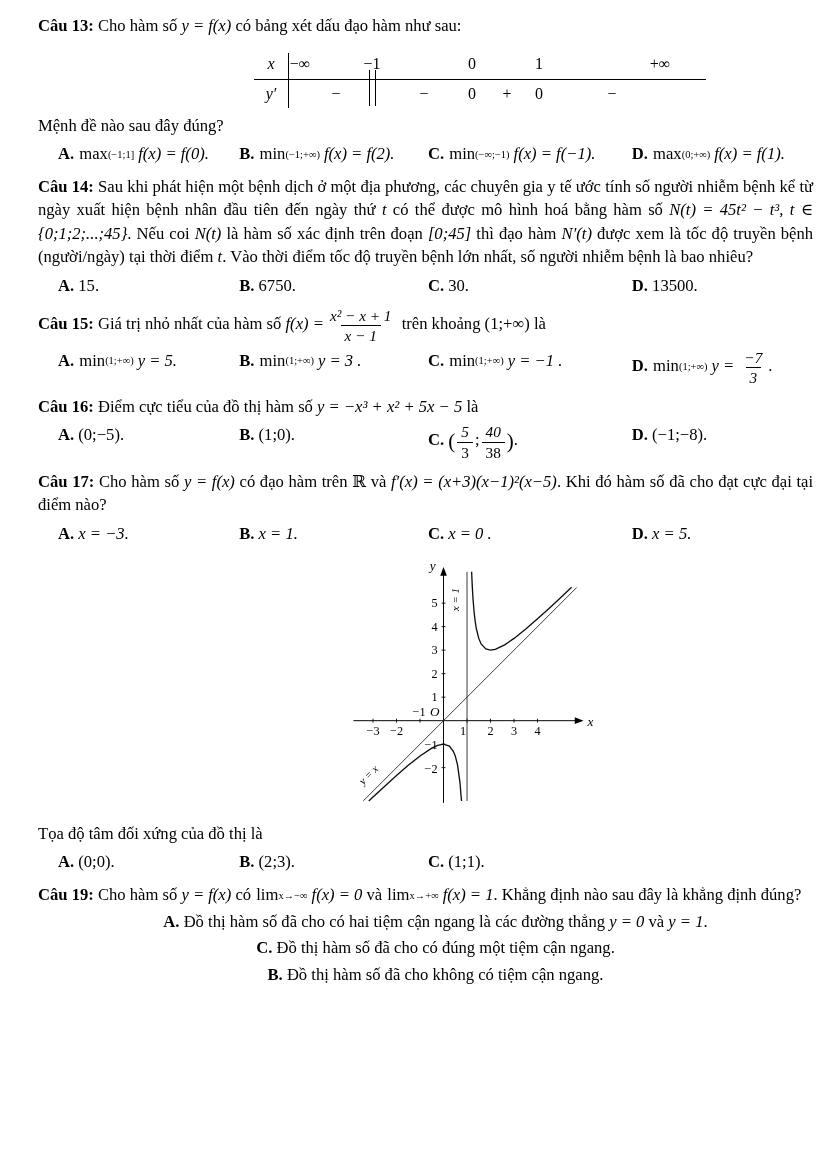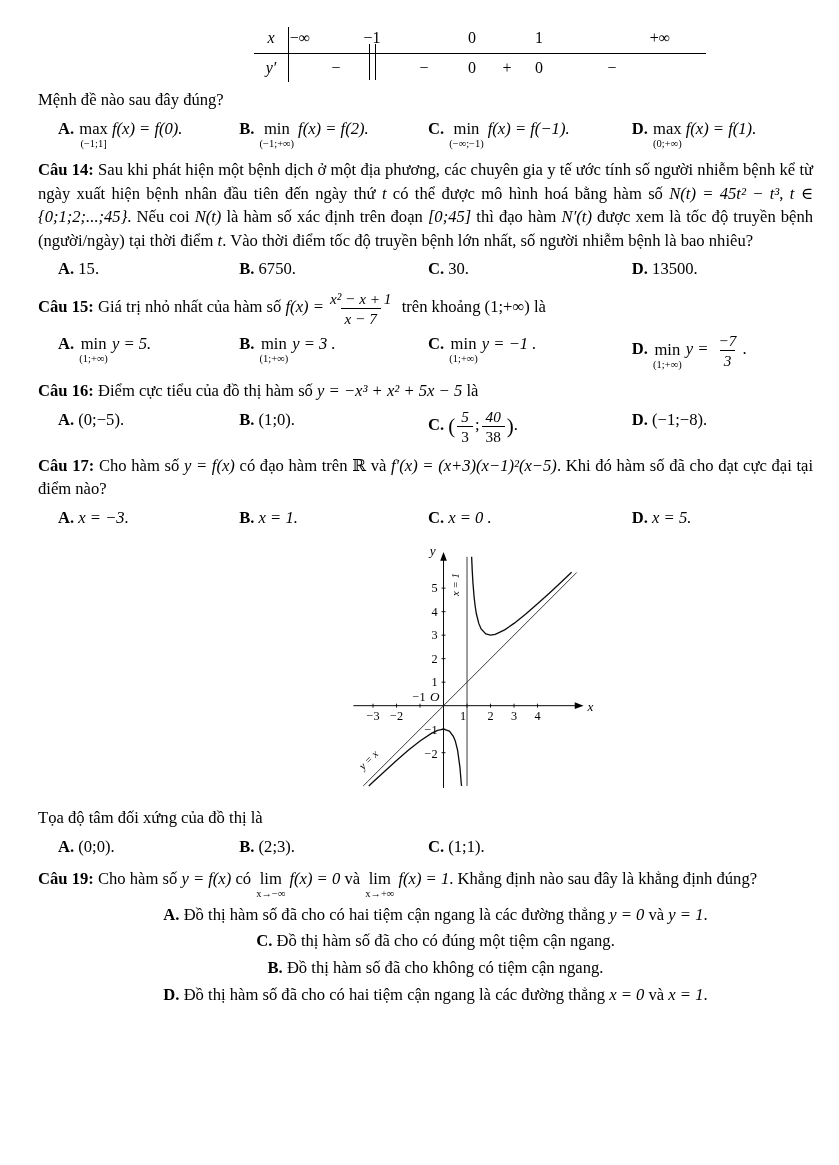--- a/index.html
+++ b/index.html
@@ -12,21 +12,21 @@
   }
   .q{margin-top:9px;}
   .para{margin:0;text-align:justify;}
   .qlabel{font-weight:bold;}
   .math{font-style:italic;}
   b.lt{font-weight:bold;}
   
   .opts{display:grid;grid-template-columns:24% 25% 27% 24%;margin:5px 0 2px 20px;align-items:start;}
   .opt{white-space:nowrap;}
   
-  .mo{display:inline-flex;flex-direction:column;align-items:center;line-height:1;margin:0 4px 0 1px;}
+  .mo{display:inline-flex;flex-direction:row;align-items:center;line-height:1;margin:0 4px 0 1px;}
   .mo .op{font-style:normal;}
   .mo .sub{font-size:10.5px;margin-top:1.5px;font-style:normal;text-align:right;}
   
   .frac{display:inline-flex;flex-direction:column;align-items:center;vertical-align:middle;line-height:1.12;font-size:0.92em;margin:0 2px;text-align:center;}
   .frac .num{padding:0 4px 1px;font-style:italic;}
   .frac .den{border-top:1.2px solid #000;padding:1px 4px 0;}
   .bigp{font-size:21px;vertical-align:middle;}
   
   .stable{position:relative;width:452px;height:60px;margin:12px 0 4px 216px;font-size:16px;}
   .stable .hline{position:absolute;left:0;top:29px;width:100%;border-top:1.2px solid #000;}
@@ -46,20 +46,21 @@
   .graph-wrap svg text{font-family:"Liberation Serif",serif;font-size:12.5px;fill:#000;}
   .graph-wrap svg text.it{font-style:italic;font-size:13.5px;}
   .graph-wrap svg text.small{font-size:11px;}
 </style>
 </head>
 <body>
 
 <div class="doc">
 
   <section class="q" style="margin-top:2px">
+    <p class="para"><b class="qlabel">Câu 13:</b><span> Cho hàm số </span><span class="math">y = f(x)</span><span> có bảng xét dấu đạo hàm như sau:</span></p>
 
     <div class="stable">
       <span class="cell head" style="top:3px">x</span>
       <span class="cell" style="left:46px;top:3px">−∞</span>
       <span class="cell" style="left:118px;top:3px">−1</span>
       <span class="cell" style="left:218px;top:3px">0</span>
       <span class="cell" style="left:285px;top:3px">1</span>
       <span class="cell" style="left:406px;top:3px">+∞</span>
       <div class="hline"></div>
       <div class="vline"></div>
@@ -101,21 +102,21 @@
       <span class="opt"><b class="lt">A.</b> <span>15.</span></span>
       <span class="opt"><b class="lt">B.</b> <span>6750.</span></span>
       <span class="opt"><b class="lt">C.</b> <span>30.</span></span>
       <span class="opt"><b class="lt">D.</b> <span>13500.</span></span>
     </div>
   </section>
 
   <section class="q">
     <p class="para"><b class="qlabel">Câu 15:</b><span> Giá trị nhỏ nhất của hàm số </span><span class="math">f(x) =</span><span class="frac math">
           <span class="num">x² − x + 1</span>
-          <span class="den">x − 7</span>
+          <span class="den">x − 1</span>
         </span><span> trên khoảng </span><span>(1;+∞)</span><span> là</span></p>
     <div class="opts">
       <span class="opt"><b class="lt">A.</b> <span class="mo">
             <span class="op">min</span>
             <span class="sub">(1;+∞)</span>
           </span><span class="math">y = 5.</span></span>
       <span class="opt"><b class="lt">B.</b> <span class="mo">
             <span class="op">min</span>
             <span class="sub">(1;+∞)</span>
           </span><span class="math">y = 3 .</span></span>
@@ -227,16 +228,15 @@
           <span class="op">lim</span>
           <span class="sub">x→−∞</span>
         </span><span class="math">f(x) = 0</span><span> và </span><span class="mo">
           <span class="op">lim</span>
           <span class="sub">x→+∞</span>
         </span><span class="math">f(x) = 1</span><span>. Khẳng định nào sau đây là khẳng định đúng?</span></p>
 
     <p class="opt-line"><b class="lt">A.</b> <span>Đồ thị hàm số đã cho có hai tiệm cận ngang là các đường thẳng </span><span class="math">y = 0</span><span> và </span><span class="math">y = 1</span><span>.</span></p>
     <p class="opt-line"><b class="lt">C.</b> <span>Đồ thị hàm số đã cho có đúng một tiệm cận ngang.</span><span class="math"></span><span></span><span class="math"></span><span></span></p>
     <p class="opt-line"><b class="lt">B.</b> <span>Đồ thị hàm số đã cho không có tiệm cận ngang.</span><span class="math"></span><span></span><span class="math"></span><span></span></p>
-    <p class="opt-line"><b class="lt">D.</b> <span>Đồ thị hàm số đã cho có hai tiệm cận ngang là các đường thẳng </span><span class="math">x = 0</span><span> và </span><span class="math">x = 1</span><span>.</span></p>
   </section>
 
 </div>
 
 </body></html>

